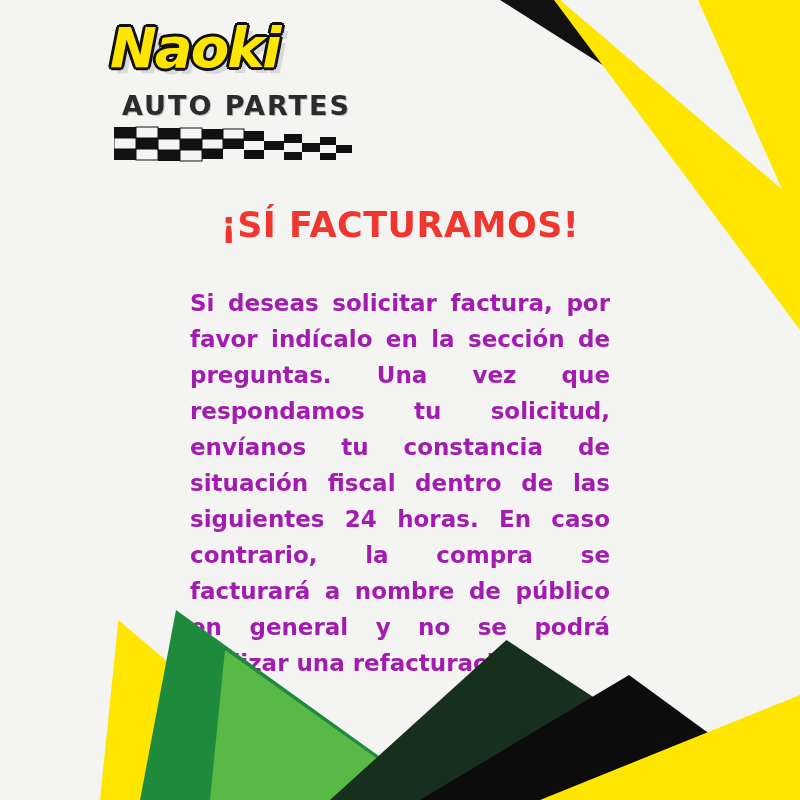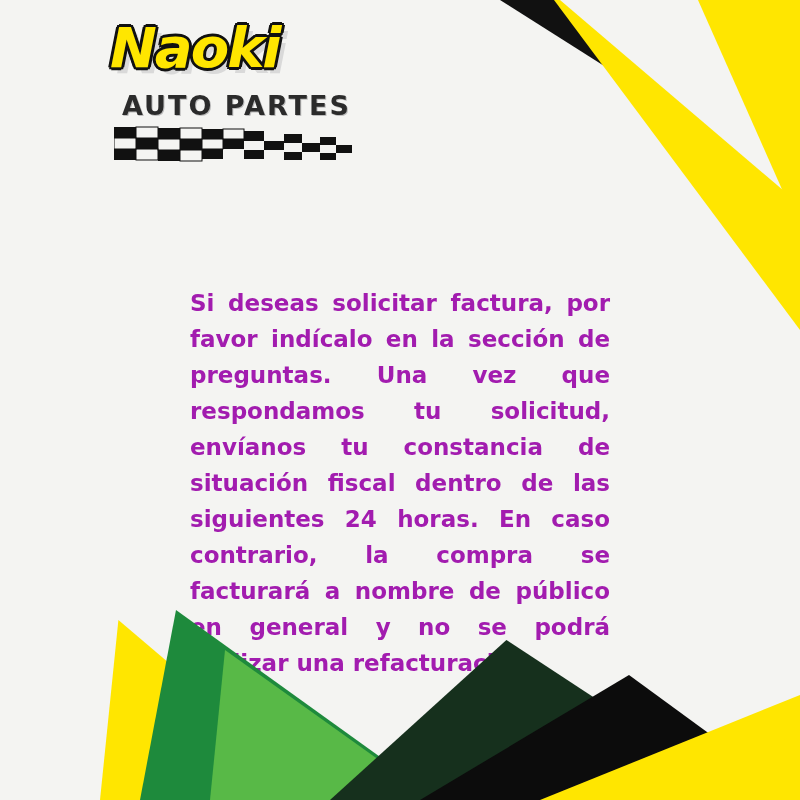--- a/index.html
+++ b/index.html
@@ -243,20 +243,21 @@
         <rect x="0" y="13" width="22" height="11" fill="none" stroke="#111111" stroke-width="1"></rect>
         <rect x="44" y="14" width="22" height="11" fill="none" stroke="#111111" stroke-width="1"></rect>
         <rect x="88" y="14" width="21" height="10" fill="none" stroke="#111111" stroke-width="1"></rect>
         <rect x="22" y="24" width="22" height="11" fill="none" stroke="#111111" stroke-width="1"></rect>
         <rect x="66" y="25" width="22" height="11" fill="none" stroke="#111111" stroke-width="1"></rect>
       </g>
     </svg>
 
   </div>
 
+  <div id="headline">¡SÍ FACTURAMOS!</div>
 
   <div id="body-text">Si deseas solicitar factura, por favor indícalo en la sección de preguntas. Una vez que respondamos tu solicitud, envíanos tu constancia de situación fiscal dentro de las siguientes 24 horas. En caso contrario, la compra se facturará a nombre de público en general y no se podrá realizar una refacturación.</div>
 
   <div class="bot-wrap">
     <div class="shape b-yellow-left"></div>
     <div class="shape b-green-left"></div>
     <div class="shape b-greenlight"></div>
     <div class="shape b-dark-center"></div>
     <div class="shape b-black-right"></div>
     <div class="shape b-yellow-right"></div>

